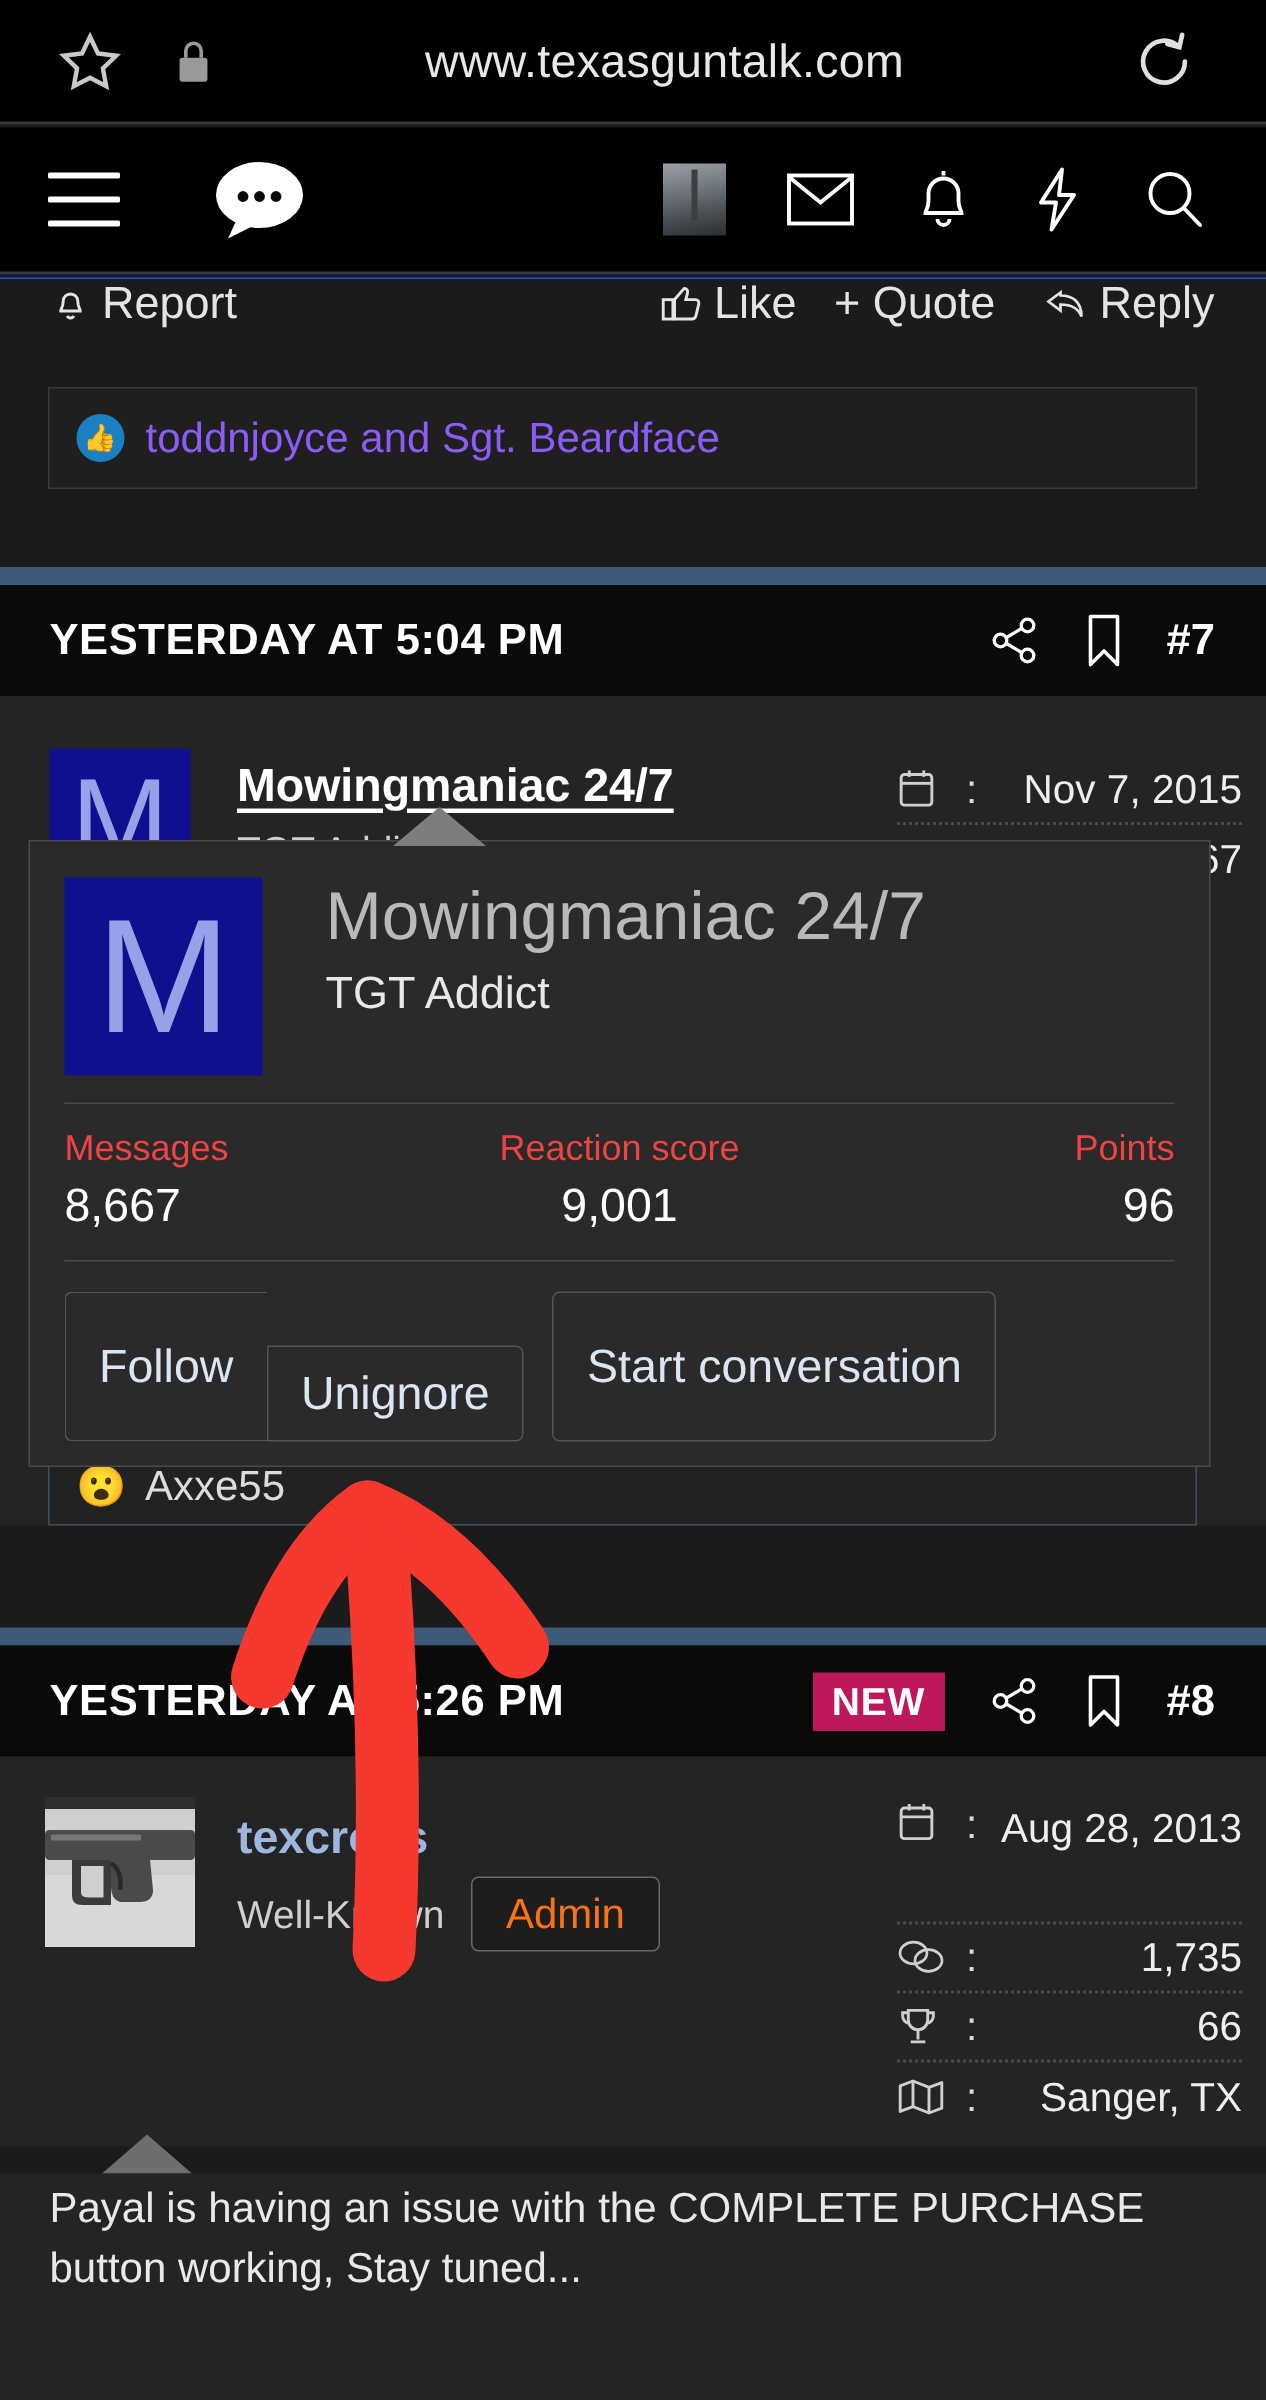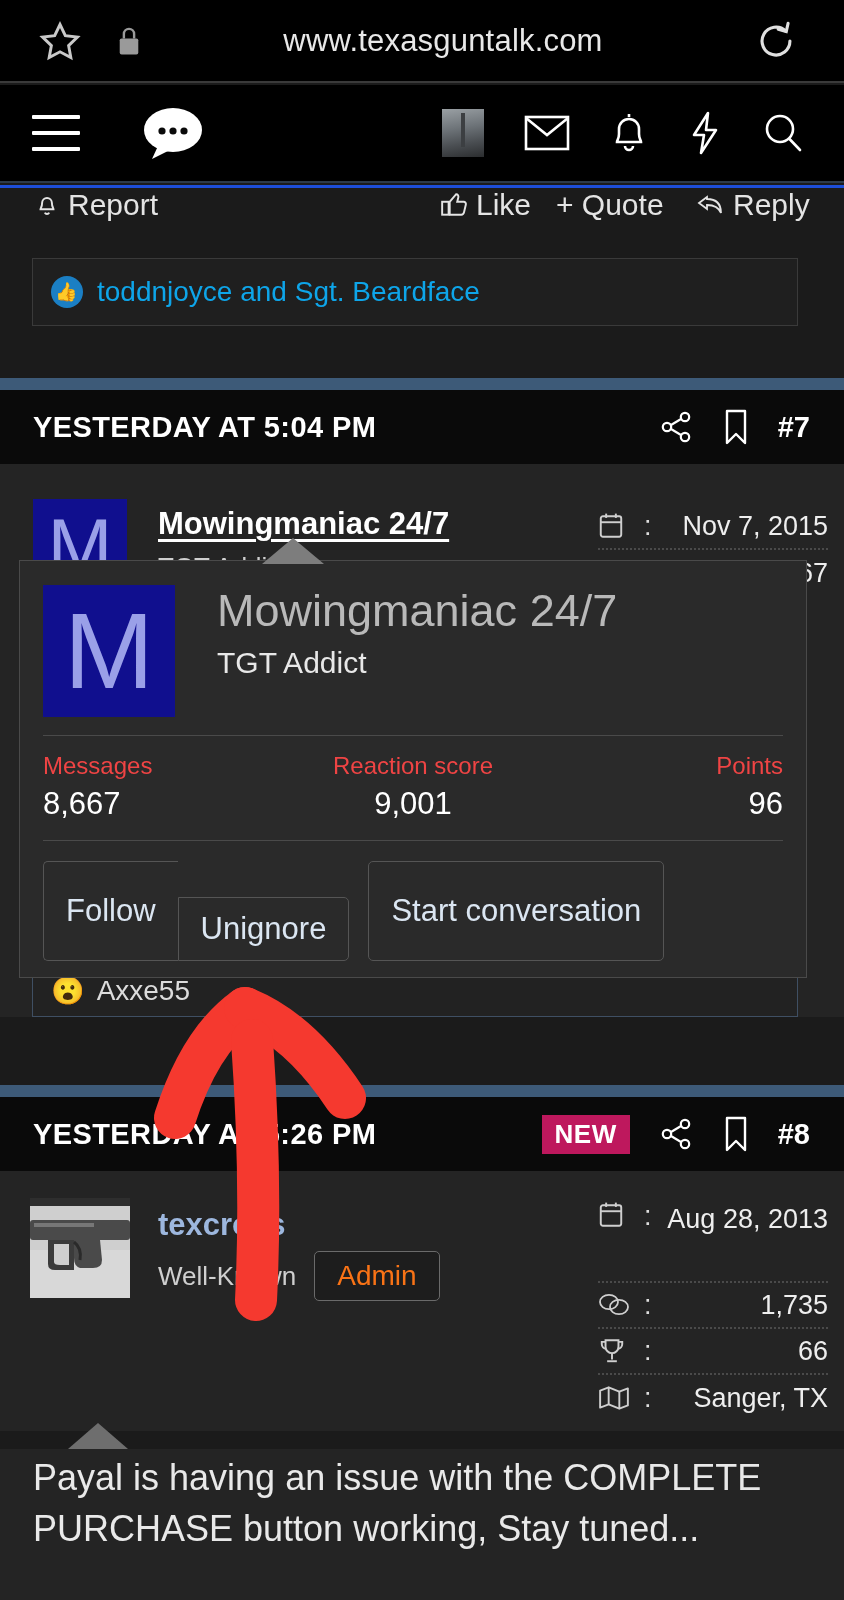--- a/index.html
+++ b/index.html
@@ -43,40 +43,40 @@
   }
   .mini-av::after {
     content:""; position:absolute; left:46%; top:8%; width:9%; height:72%;
     background:#3c3f42;
   }
 
   
   .actions-row {
     position: absolute; left: 0; top: 185px; width: 844px; height: 47px;
     background: #1b1b1b; color: #e4e4e4; font-size: 30px;
-    border-top: 3px solid #1d4ed8;
+    border-top: 1px solid #1d4ed8;
   }
   .act { position: absolute; display: flex; align-items: center; gap: 8px; top: 0; }
   .act-report { left: 34px; }
   .act-like   { left: 440px; }
   .act-quote  { left: 556px; }
   .act-reply  { left: 695px; }
 
   
   .likes-box {
     position: absolute; left: 32px; top: 258px; width: 766px; height: 68px;
     border: 1px solid #3a3a3a; background: #1f1f1f;
     display: flex; align-items: center; padding-left: 18px; gap: 14px;
   }
   .thumb-badge {
     width: 32px; height: 32px; border-radius: 50%; background: #1b7fc4;
     display: flex; align-items: center; justify-content: center;
     font-size: 18px; color: #fff; line-height: 1;
   }
-  .likes-text { color: #0ea5e9; font-size: 28px; }
+  .likes-text { color: #8b5cf6; font-size: 28px; }
 
   
   .blue-sep { position: absolute; left: 0; width: 844px; height: 12px; background: #3d5a78; }
   .dark-gap { position: absolute; left: 0; width: 844px; background: #1b1b1b; }
 
   
   .post-head {
     position: absolute; left: 0; width: 844px; height: 74px; background: #0a0a0a;
     display: flex; align-items: center;
   }
@@ -172,21 +172,21 @@
   }
 
   
   .msg-caret {
     position: absolute; left: 68px; width: 0; height: 0;
     border-left: 30px solid transparent; border-right: 30px solid transparent;
     border-bottom: 26px solid #6e6e6e;
   }
   .msg-text {
     position: absolute; left: 33px; width: 780px;
-    color: #e9e9e9; font-size: 36px; line-height: 1.42;
+    color: #e9e9e9; font-size: 28px; line-height: 1.42;
   }
 
   
   .annot { position: absolute; left: 0; top: 0; width: 844px; height: 1600px;
     pointer-events: none; z-index: 90; }
 
   svg { display: block; }
 </style>
 </head>
 <body>

